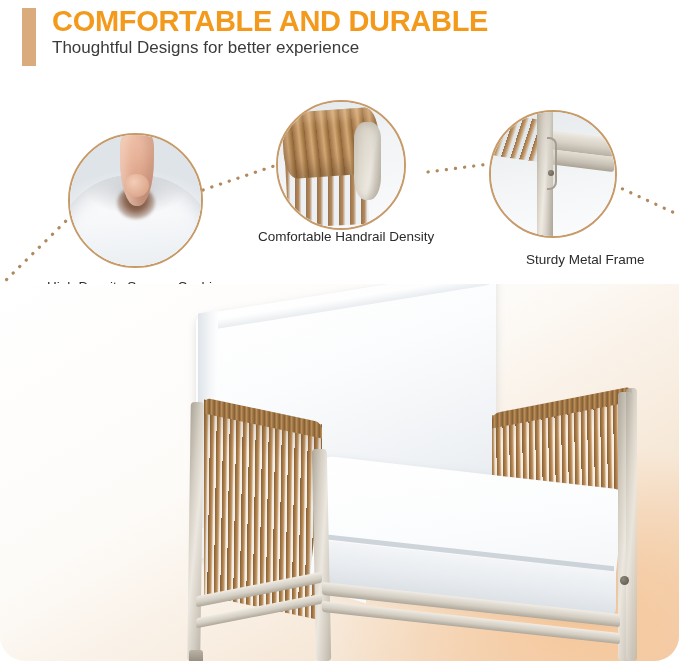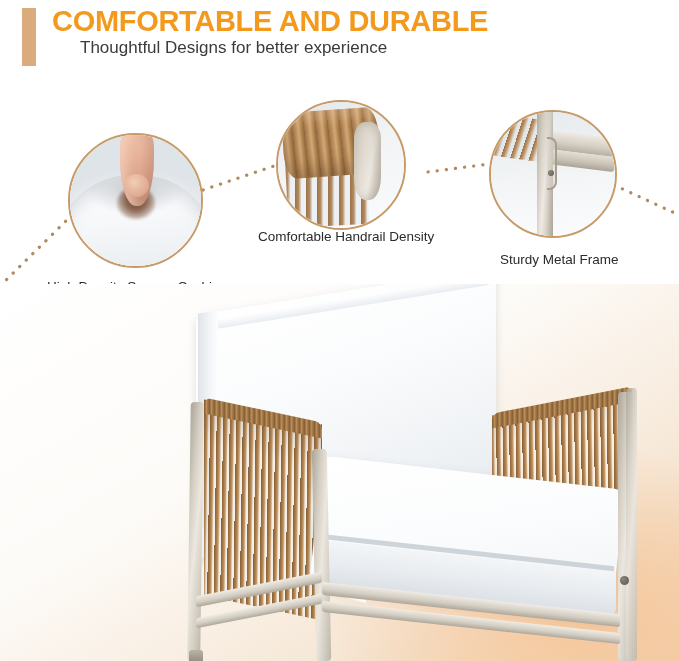--- a/index.html
+++ b/index.html
@@ -9,20 +9,21 @@
   }
   body {
     font-family: "Liberation Sans", sans-serif;
   }
   #infographic {
     position: relative;
     width: 679px;
     height: 661px;
     overflow: hidden;
     background: #ffffff;
+    border-radius: 25px;
   }
 
   
   .header {
     position: absolute;
     left: 0; top: 0;
     width: 679px; height: 82px;
   }
   .header-bar {
     position: absolute;
@@ -38,21 +39,20 @@
     letter-spacing: -0.3px;
     color: #f39a1c;
     white-space: nowrap;
   }
   .header-sub {
     position: absolute;
     left: 52px; top: 38px;
     font-size: 17px;
     color: #3b3b3b;
     white-space: nowrap;
-    margin-left: 28px;
   }
 
   
   .connectors {
     position: absolute;
     left: 0; top: 0;
     width: 679px; height: 661px;
     pointer-events: none;
   }
   .dotline {
@@ -421,21 +421,21 @@
       <div class="circle-inner">
         <div class="c3-bg"></div>
         <div class="c3-rattan"></div>
         <div class="c3-rail"></div>
         <div class="c3-rail2"></div>
         <div class="c3-post"></div>
         <div class="c3-bracket"></div>
         <div class="c3-bolt"></div>
       </div>
     </div>
-    <div class="caption" style="left:500px; top:252px;">Sturdy Metal Frame</div>
+    <div class="caption" style="left:526px; top:252px;">Sturdy Metal Frame</div>
   </div>
 
   <div class="photo">
     <div class="photo-bg"></div>
 
     <div class="back-cushion"></div>
     <div class="back-cushion-seam"></div>
     <div class="back-cushion-edge"></div>
 
     <div class="arm-left"></div>

